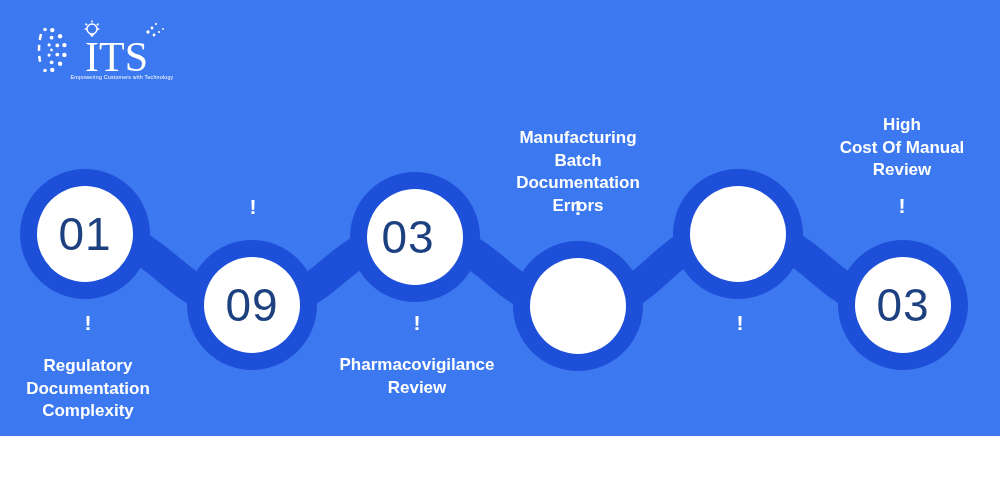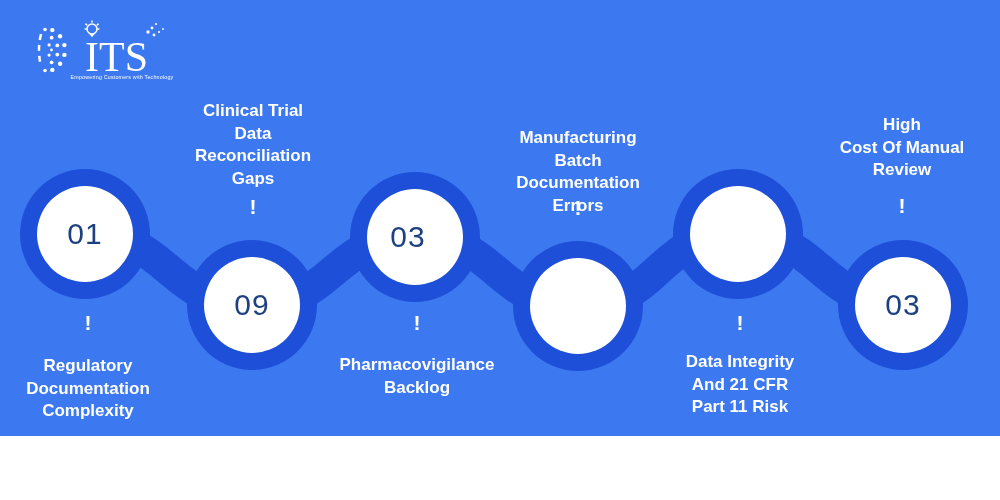--- a/index.html
+++ b/index.html
@@ -6,21 +6,21 @@
   .stage{
     position:relative;width:1000px;height:436px;overflow:hidden;
     background:#3c78f0;
     font-family:"Liberation Sans", sans-serif;
     padding-left:32px;
   }
   svg{display:block;}
   .chain-svg{position:absolute;left:0;top:0;}
   .step-number{
     position:absolute;width:96px;height:96px;line-height:96px;
-    text-align:center;font-size:30px;font-weight:400;color:#1d4180;
+    text-align:center;font-size:46px;font-weight:400;color:#1d4180;
     letter-spacing:1px;
   }
   .step-label{
     position:absolute;width:220px;text-align:center;color:#ffffff;
     font-size:17px;font-weight:700;line-height:22.5px;white-space:pre-line;
   }
   .step-marker{
     position:absolute;width:30px;height:28px;text-align:center;color:#ffffff;
     font-size:21px;font-weight:700;line-height:26px;
   }
@@ -111,30 +111,23 @@
   <div class="step-marker" style="left:73px;top:310px;">!</div>
   <div class="step-marker" style="left:238px;top:194px;">!</div>
   <div class="step-marker" style="left:402px;top:310px;">!</div>
   <div class="step-marker" style="left:563px;top:195px;">!</div>
   <div class="step-marker" style="left:725px;top:310px;">!</div>
   <div class="step-marker" style="left:887px;top:193px;">!</div>
 
   <div class="step-label" style="left:-22px;top:355px;">Regulatory
 Documentation
 Complexity</div>
-  <div class="step-label" style="left:143px;top:100px;">Clinical Trial
-Data
-Reconciliation
-Gaps</div>
   <div class="step-label" style="left:307px;top:354px;">Pharmacovigilance
-Backlog</div>
+Review</div>
   <div class="step-label" style="left:468px;top:102px;margin-top:25px;">Manufacturing
 Batch
 Documentation
 Errors</div>
-  <div class="step-label" style="left:630px;top:351px;">Data Integrity
-And 21 CFR
-Part 11 Risk</div>
   <div class="step-label" style="left:792px;top:114px;">High
 Cost Of Manual
 Review</div>
 
 </div>
 
 </body></html>

